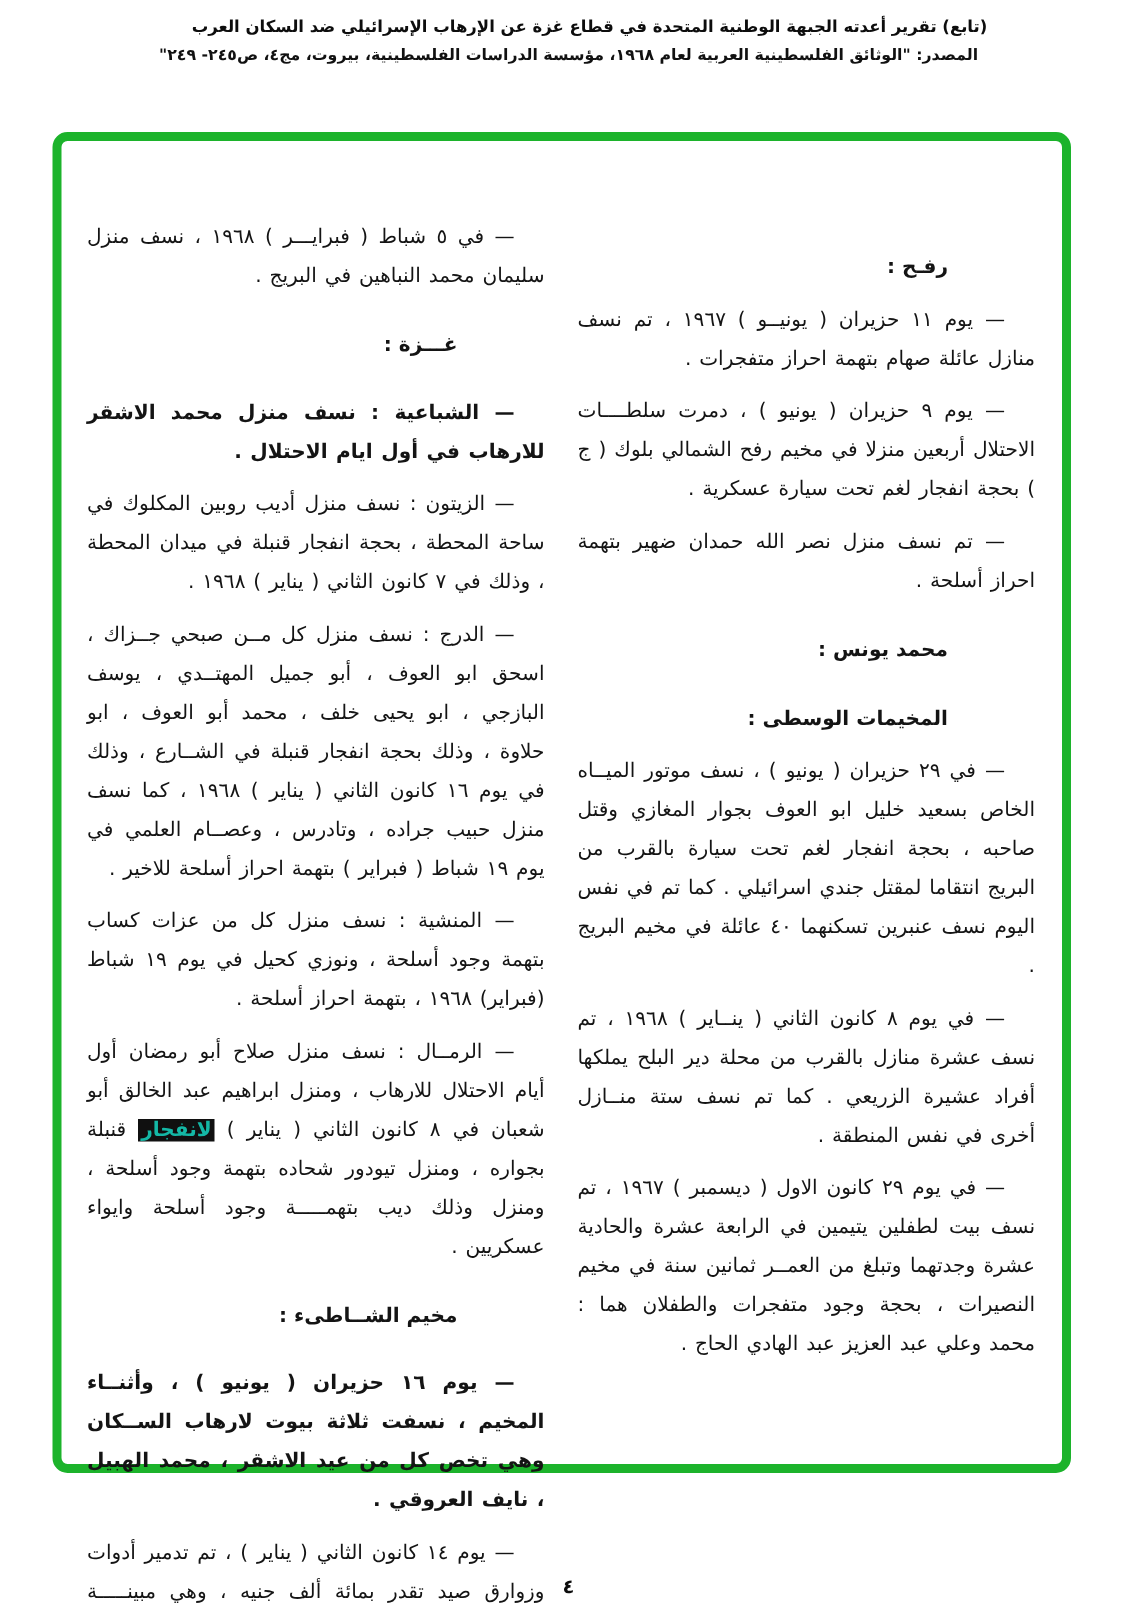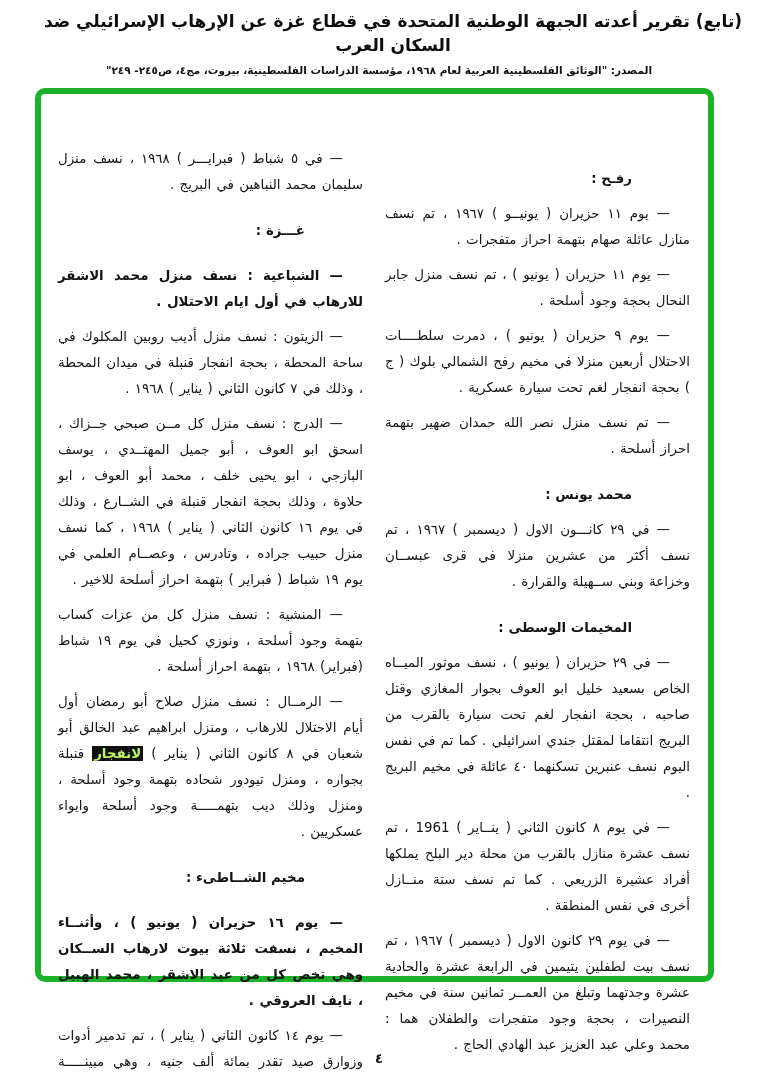--- a/index.html
+++ b/index.html
@@ -6,21 +6,21 @@
   body{
     width:758px;height:1078px;position:relative;
     background:#ffffff;color:#151515;
     font-family:"DejaVu Sans",sans-serif;
     overflow:hidden;
   }
   .page-header{
     position:absolute;top:10px;left:0;width:758px;text-align:center;direction:rtl;
   }
   .doc-title{
-    font-size:17px;font-weight:bold;letter-spacing:0;line-height:1.4;color:#0d0d0d;margin-left:28px;
+    font-size:11px;font-weight:bold;letter-spacing:0;line-height:1.4;color:#0d0d0d;margin-left:28px;
   }
   .doc-source{
     margin-top:6px;font-size:10.5px;font-weight:bold;color:#111;
   }
   .green-box{
     position:absolute;left:35px;top:88px;width:679px;height:894px;
     border:6px solid var(--accent,#1cb32b);border-radius:10px;background:#ffffff;
     box-sizing:border-box;
   }
   .columns{
@@ -33,49 +33,47 @@
     color:#141414;
   }
   .para{
     margin:0 0 9px 0;text-indent:20px;word-spacing:1px;
   }
   .para.bold{font-weight:bold;margin-top:19px;}
   .heading{
     font-weight:bold;margin:20px 58px 9px 0;text-indent:0;
   }
   .hl{
-    background:#101010;color:#bef264;padding:0 2px;font-weight:bold;
+    background:#101010;color:#14b8a6;padding:0 2px;font-weight:bold;
   }
   .page-number{
     position:absolute;left:0;bottom:12px;width:758px;text-align:center;
     font-size:13px;font-weight:bold;color:#0d0d0d;
   }
 </style>
 </head>
 <body>
 
 <div class="page-header">
   <div class="doc-title">(تابع) تقرير أعدته الجبهة الوطنية المتحدة في قطاع غزة عن الإرهاب الإسرائيلي ضد السكان العرب</div>
   <div class="doc-source">المصدر: "الوثائق الفلسطينية العربية لعام ١٩٦٨، مؤسسة الدراسات الفلسطينية، بيروت، مج٤، ص٢٤٥- ٢٤٩"</div>
 </div>
 
 <div class="green-box">
   <div class="columns">
 
     <div class="col">
       <div class="heading">رفـح :</div>
       <div class="para">— يوم ١١ حزيران ( يونيــو ) ١٩٦٧ ، تم نسف منازل عائلة صهام بتهمة احراز متفجرات .</div>
-      <div class="para">— يوم ١١ حزيران ( يونيو ) ، تم نسف منزل جابر النحال بحجة وجود أسلحة .</div>
       <div class="para">— يوم ٩ حزيران ( يونيو ) ، دمرت سلطــــات الاحتلال أربعين منزلا في مخيم رفح الشمالي بلوك ( ج ) بحجة انفجار لغم تحت سيارة عسكرية .</div>
       <div class="para">— تم نسف منزل نصر الله حمدان ضهير بتهمة احراز أسلحة .</div>
       <div class="heading">محمد يونس :</div>
-      <div class="para">— في ٢٩ كانـــون الاول ( ديسمبر ) ١٩٦٧ ، تم نسف أكثر من عشرين منزلا في قرى عبســان وخزاعة وبني ســهيلة والقرارة .</div>
       <div class="heading">المخيمات الوسطى :</div>
       <div class="para">— في ٢٩ حزيران ( يونيو ) ، نسف موتور الميــاه الخاص بسعيد خليل ابو العوف بجوار المغازي وقتل صاحبه ، بحجة انفجار لغم تحت سيارة بالقرب من البريج انتقاما لمقتل جندي اسرائيلي . كما تم في نفس اليوم نسف عنبرين تسكنهما ٤٠ عائلة في مخيم البريج .</div>
-      <div class="para">— في يوم ٨ كانون الثاني ( ينــاير ) 1961 ، تم نسف عشرة منازل بالقرب من محلة دير البلح يملكها أفراد عشيرة الزريعي . كما تم نسف ستة منــازل أخرى في نفس المنطقة .</div>
+      <div class="para">— في يوم ٨ كانون الثاني ( ينــاير ) ١٩٦٨ ، تم نسف عشرة منازل بالقرب من محلة دير البلح يملكها أفراد عشيرة الزريعي . كما تم نسف ستة منــازل أخرى في نفس المنطقة .</div>
       <div class="para">— في يوم ٢٩ كانون الاول ( ديسمبر ) ١٩٦٧ ، تم نسف بيت لطفلين يتيمين في الرابعة عشرة والحادية عشرة وجدتهما وتبلغ من العمــر ثمانين سنة في مخيم النصيرات ، بحجة وجود متفجرات والطفلان هما : محمد وعلي عبد العزيز عبد الهادي الحاج .</div>
 
     </div>
 
     <div class="col">
       <div class="para">— في ٥ شباط ( فبرايـــر ) ١٩٦٨ ، نسف منزل سليمان محمد النباهين في البريج .</div>
       <div class="heading">غـــزة :</div>
       <div class="para bold">— الشباعية : نسف منزل محمد الاشقر للارهاب في أول ايام الاحتلال .</div>
       <div class="para">— الزيتون : نسف منزل أديب روبين المكلوك في ساحة المحطة ، بحجة انفجار قنبلة في ميدان المحطة ، وذلك في ٧ كانون الثاني ( يناير ) ١٩٦٨ .</div>
       <div class="para">— الدرج : نسف منزل كل مــن صبحي جــزاك ، اسحق ابو العوف ، أبو جميل المهتــدي ، يوسف البازجي ، ابو يحيى خلف ، محمد أبو العوف ، ابو حلاوة ، وذلك بحجة انفجار قنبلة في الشــارع ، وذلك في يوم ١٦ كانون الثاني ( يناير ) ١٩٦٨ ، كما نسف منزل حبيب جراده ، وتادرس ، وعصــام العلمي في يوم ١٩ شباط ( فبراير ) بتهمة احراز أسلحة للاخير .</div>

